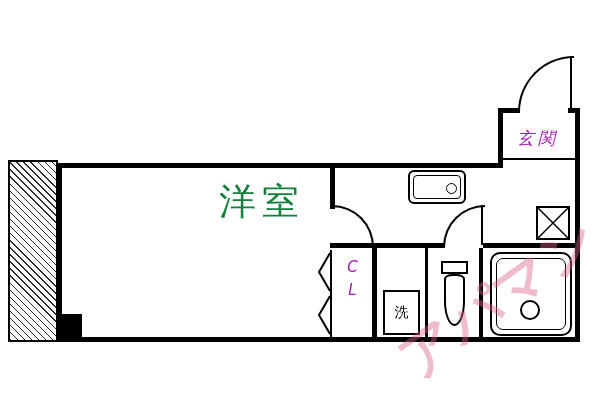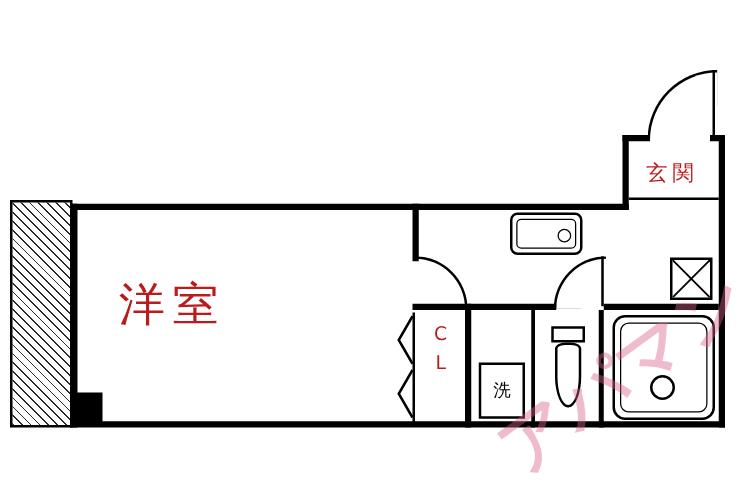--- a/index.html
+++ b/index.html
@@ -4,30 +4,30 @@
 <style>
   html,body{margin:0;padding:0;background:#fff;}
   .plan{
     position:relative;width:600px;height:400px;background:#fff;
     font-family:"DejaVu Sans",sans-serif;overflow:hidden;
   }
   .abs{position:absolute;}
   .wall{position:absolute;background:#000;}
   .thinline{position:absolute;background:#000;}
   .arc{position:absolute;}
-  .label{position:absolute;color:#b91c1c;}
+  .label{position:absolute;color:#a21caf;font-style:italic;}
   
   .balcony{
     position:absolute;left:8px;top:160px;width:50px;height:182px;
     border:2px solid #000;box-sizing:border-box;
     background:repeating-linear-gradient(45deg,#2a2a2a 0px,#2a2a2a 1px,transparent 1px,transparent 5px);
   }
   .pillar{position:absolute;left:58px;top:314px;width:24px;height:26px;background:#000;}
   
-  .room-label{position:absolute;left:95px;top:180px;width:210px;text-align:left;color:#b91c1c;margin-top:42px;}
+  .room-label{position:absolute;left:95px;top:180px;width:210px;text-align:right;color:#15803d;}
   .room-label .l1{font-size:37px;letter-spacing:6px;line-height:44px;}
   .room-label .l2{font-size:34px;letter-spacing:2px;line-height:44px;margin-top:12px;}
   .genkan-label{position:absolute;left:500px;top:127px;width:76px;text-align:center;font-size:17px;letter-spacing:4px;}
   .cl-label{position:absolute;left:333px;top:256px;width:39px;text-align:center;font-size:15px;line-height:23px;}
   
   .sink{position:absolute;left:408px;top:170px;width:58px;height:34px;border:2px solid #000;border-radius:6px;box-sizing:border-box;}
   .sink-inner{position:absolute;left:3px;top:3px;right:3px;bottom:3px;border:1px solid #000;border-radius:4px;}
   .faucet{position:absolute;right:7px;top:11px;width:9px;height:9px;border:1.5px solid #000;border-radius:50%;}
   
   .xbox{position:absolute;left:536px;top:206px;width:34px;height:34px;border:2px solid #000;box-sizing:border-box;}

